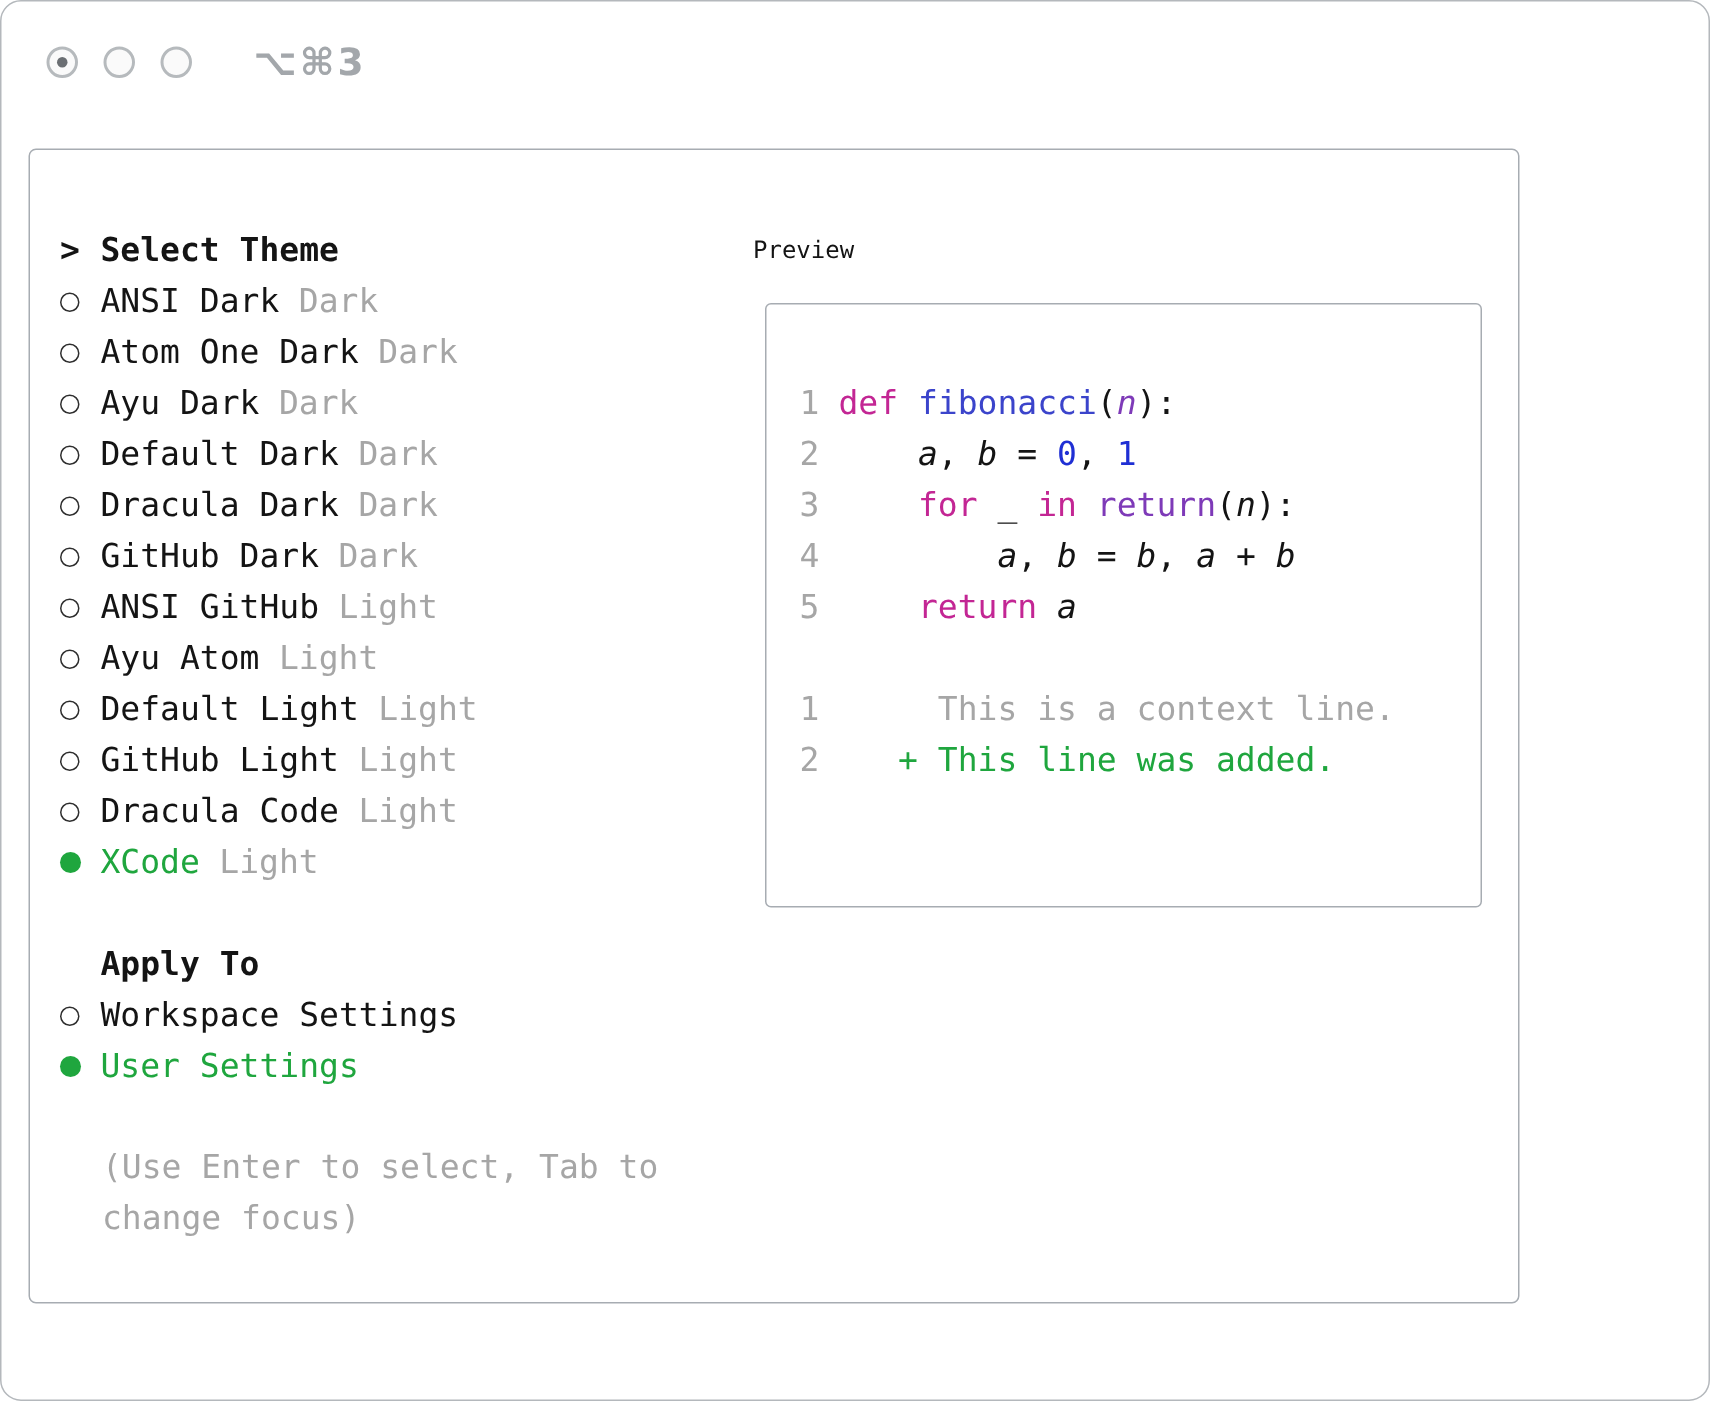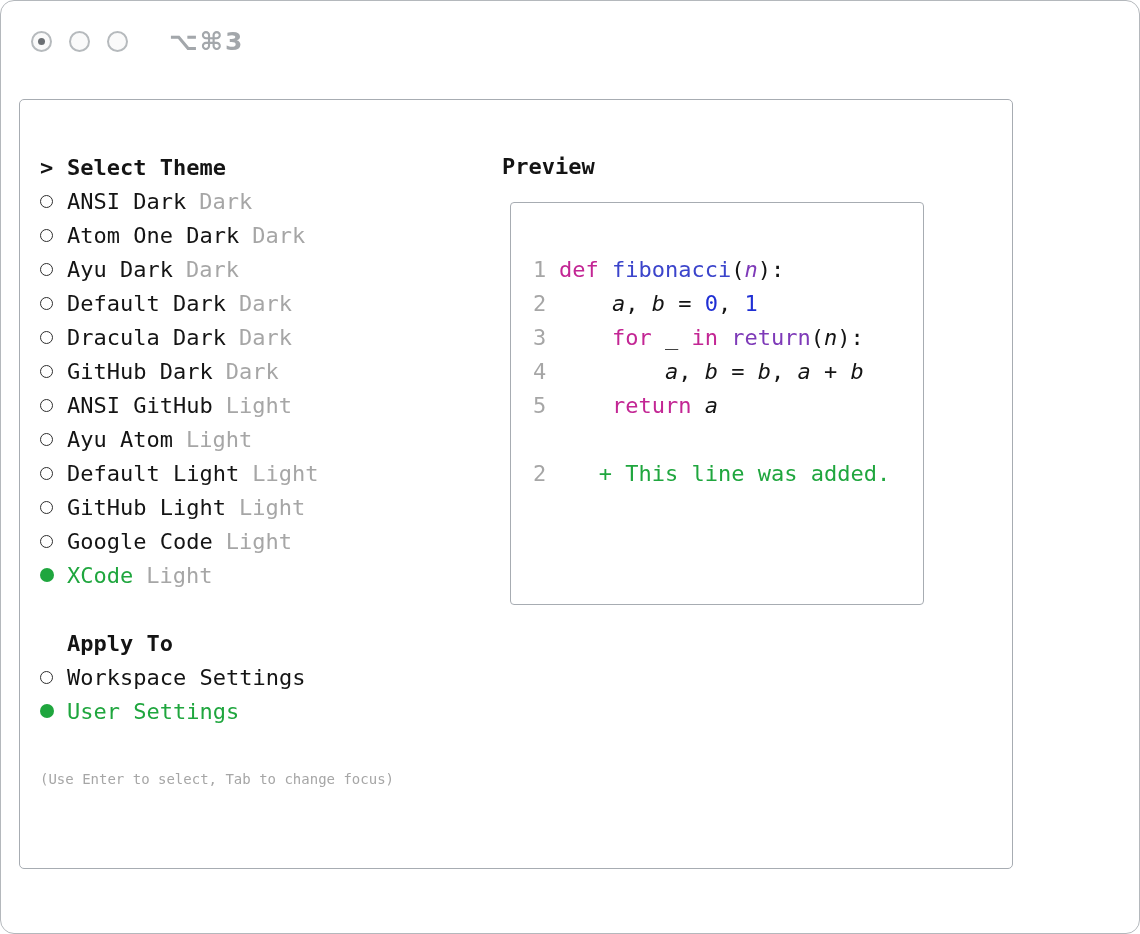--- a/index.html
+++ b/index.html
@@ -41,25 +41,25 @@
   .row{display:flex;align-items:center;height:34px;}
   .row.blank{height:34px;}
   .marker{width:27px;flex:none;display:flex;align-items:center;font-weight:bold;}
   .prompt{font-weight:bold;color:var(--text);}
   .title{font-weight:bold;color:var(--text);}
   .radio{width:13px;height:13px;border:1.6px solid #2e2e2e;border-radius:50%;}
   .radio.sel{width:14px;height:14px;border:none;background:var(--accent-green);}
   .theme-label{color:var(--text);}
   .theme-label.sel{color:var(--accent-green);}
   .variant{color:var(--muted-gray);margin-left:13px;}
-  .hint{color:var(--muted-gray);width:420px;line-height:34px;font-size:14px;}
+  .hint{color:var(--muted-gray);width:420px;line-height:34px;font-size:22px;margin-left:28px;}
   
-  .preview-title{position:absolute;left:482px;top:50px;height:34px;line-height:34px;font-size:22px;font-weight:bold;}
+  .preview-title{position:absolute;left:482px;top:50px;height:34px;line-height:34px;font-size:16px;font-weight:normal;}
   .preview-box{
-    position:absolute;left:490px;top:102px;width:414px;height:403px;
+    position:absolute;left:490px;top:102px;width:478px;height:403px;
     border:1.5px solid var(--border-gray);border-radius:4px;
     padding:50px 8px 0 22px;overflow:hidden;
   }
   .code-line{white-space:pre;height:34px;line-height:34px;font-size:22px;color:var(--text);}
   .ln{display:inline-block;width:26px;color:var(--muted-gray);}
   .tok-kw{color:var(--code-keyword);}
   .tok-fn{color:var(--code-function);}
   .tok-nu{color:var(--code-number);}
   .tok-bi{color:var(--code-builtin);}
   .tok-pa{color:var(--code-builtin);font-style:italic;}
@@ -158,21 +158,21 @@
             <span class="marker">
               <span class="radio"></span>
             </span>
             <span class="theme-label">GitHub Light</span>
             <span class="variant">Light</span>
           </div>
           <div class="row">
             <span class="marker">
               <span class="radio"></span>
             </span>
-            <span class="theme-label">Google Code</span>
+            <span class="theme-label">Dracula Code</span>
             <span class="variant">Light</span>
           </div>
           <div class="row">
             <span class="marker">
               <span class="radio sel"></span>
             </span>
             <span class="theme-label sel">XCode</span>
             <span class="variant">Light</span>
           </div>
         </div>
@@ -207,18 +207,19 @@
     <div class="preview-title">Preview</div>
 
     <div class="preview-box">
       <div id="code">
           <div class="code-line"><span class="ln">1</span><span class="tok-kw">def</span><span> </span><span class="tok-fn">fibonacci</span><span>(</span><span class="tok-pa">n</span><span>):</span></div>
           <div class="code-line"><span class="ln">2</span><span>    </span><span class="tok-va">a</span><span>, </span><span class="tok-va">b</span><span> = </span><span class="tok-nu">0</span><span>, </span><span class="tok-nu">1</span></div>
           <div class="code-line"><span class="ln">3</span><span>    </span><span class="tok-kw">for</span><span> </span><span class="tok-va">_</span><span> </span><span class="tok-kw">in</span><span> </span><span class="tok-bi">return</span><span>(</span><span class="tok-va">n</span><span>):</span></div>
           <div class="code-line"><span class="ln">4</span><span>        </span><span class="tok-va">a</span><span>, </span><span class="tok-va">b</span><span> = </span><span class="tok-va">b</span><span>, </span><span class="tok-va">a</span><span> + </span><span class="tok-va">b</span></div>
           <div class="code-line"><span class="ln">5</span><span>    </span><span class="tok-kw">return</span><span> </span><span class="tok-va">a</span></div>
           <div class="code-line"><span class="ln"></span></div>
+          <div class="code-line"><span class="ln">1</span><span class="tok-ctx">     This is a context line.</span></div>
           <div class="code-line"><span class="ln">2</span><span class="tok-add">   + This line was added.</span></div>
         </div>
     </div>
 
   </div>
 </div>
 
 </body></html>

